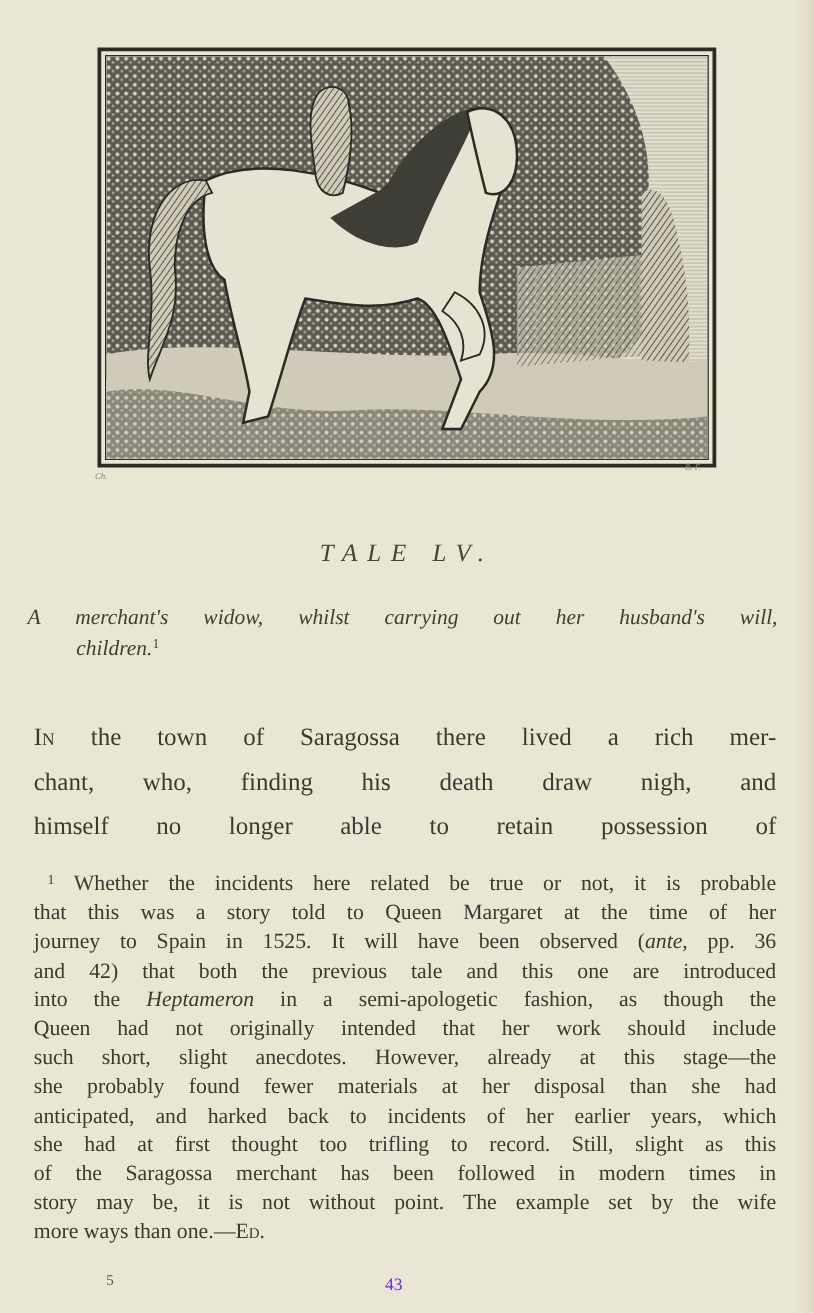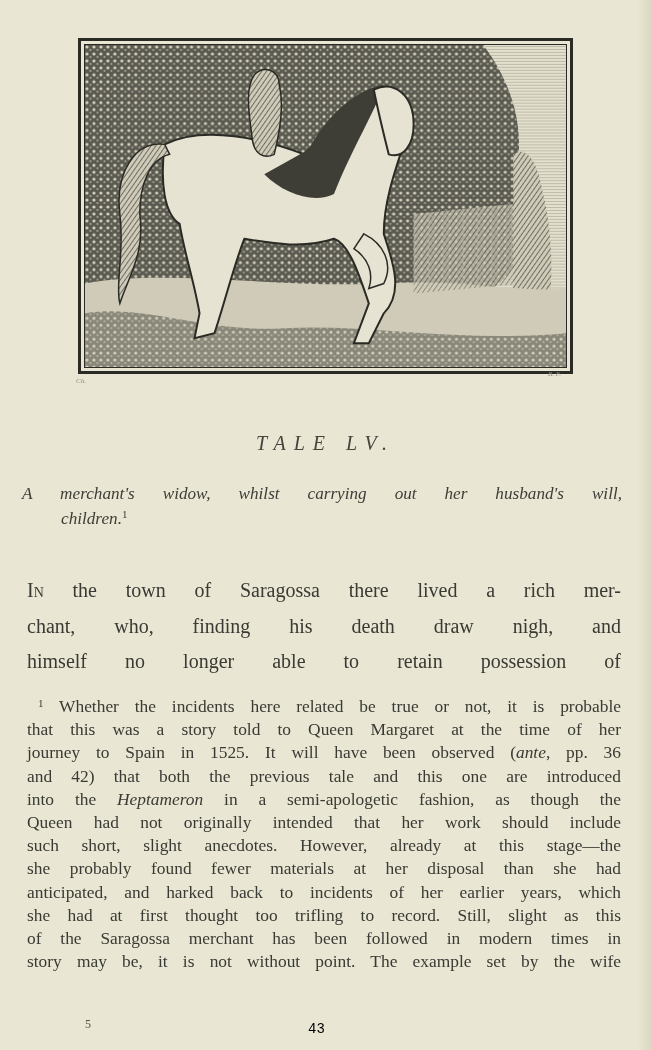--- a/index.html
+++ b/index.html
@@ -55,21 +55,21 @@
     font-size: 17.4px; line-height: 23.2px; color: #3a3a34;
   }
   .footnote .line { display: block; text-align: justify; text-align-last: justify; white-space: nowrap; }
   .footnote .last { text-align-last: left; }
   .footnote .first { padding-left: 11px; }
   .footnote sup { font-size: 11px; vertical-align: 5px; }
   .signature-mark {
     position: absolute; left: 85px; top: 1017px; font-size: 12px; color: #55534a;
   }
   .page-number {
-    position: absolute; left: 308px; top: 1021px; font-size: 14px; color: #000000; font-family: Liberation Mono, monospace;
+    position: absolute; left: 308px; top: 1021px; font-size: 14px; color: #6d28d9;
   }
 </style>
 </head>
 <body>
 
 <div class="page-edge"></div>
 
 <div class="illustration">
   <div class="illustration-inner">
     <svg viewBox="0 0 483 324" preserveAspectRatio="none">
@@ -133,16 +133,17 @@
   <span class="line"><span>journey to Spain in 1525.   It will have been observed (</span><i>ante</i><span>, pp. 36</span></span>
   <span class="line">and 42) that both the previous tale and this one are introduced</span>
   <span class="line"><span>into the </span><i>Heptameron</i><span> in a semi-apologetic fashion, as though the</span></span>
   <span class="line">Queen had not originally intended that her work should include</span>
   <span class="line">such short, slight anecdotes.   However, already at this stage—the</span>
   <span class="line">she probably found fewer materials at her disposal than she had</span>
   <span class="line">anticipated, and harked back to incidents of her earlier years, which</span>
   <span class="line">she had at first thought too trifling to record.   Still, slight as this</span>
   <span class="line">of the Saragossa merchant has been followed in modern times in</span>
   <span class="line">story may be, it is not without point.   The example set by the wife</span>
+  <span class="line last"><span>more ways than one.—</span><span class="smallcaps">Ed.</span></span>
 </div>
 
 <div class="signature-mark">5</div>
 <div class="page-number">43</div>
 
 </body></html>

